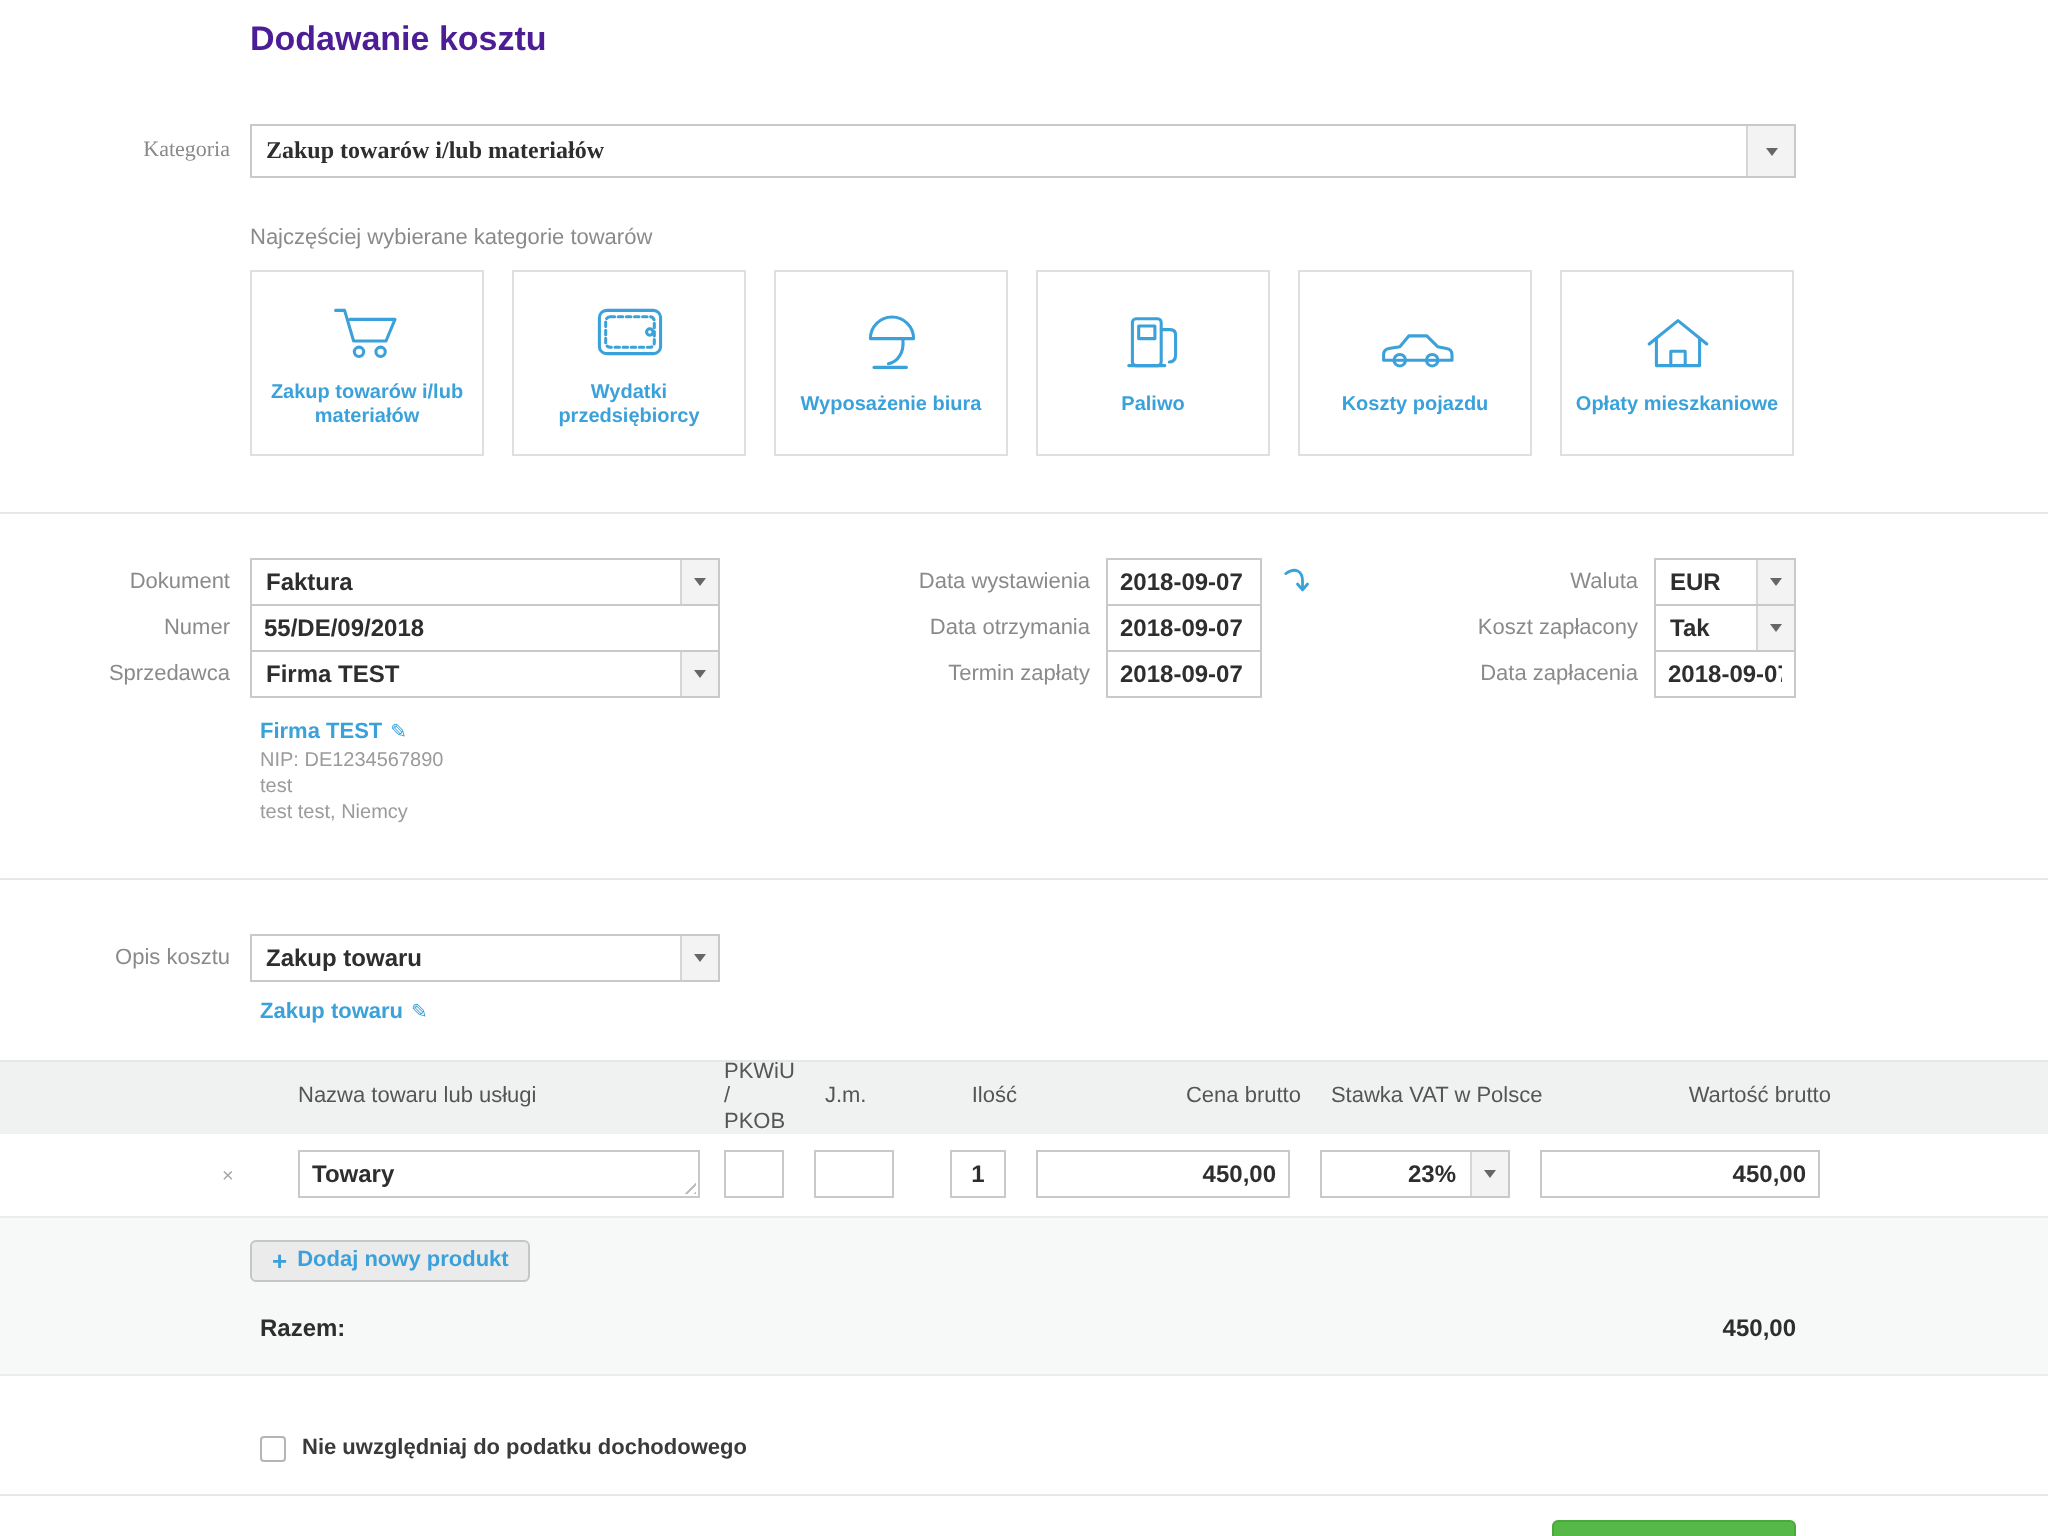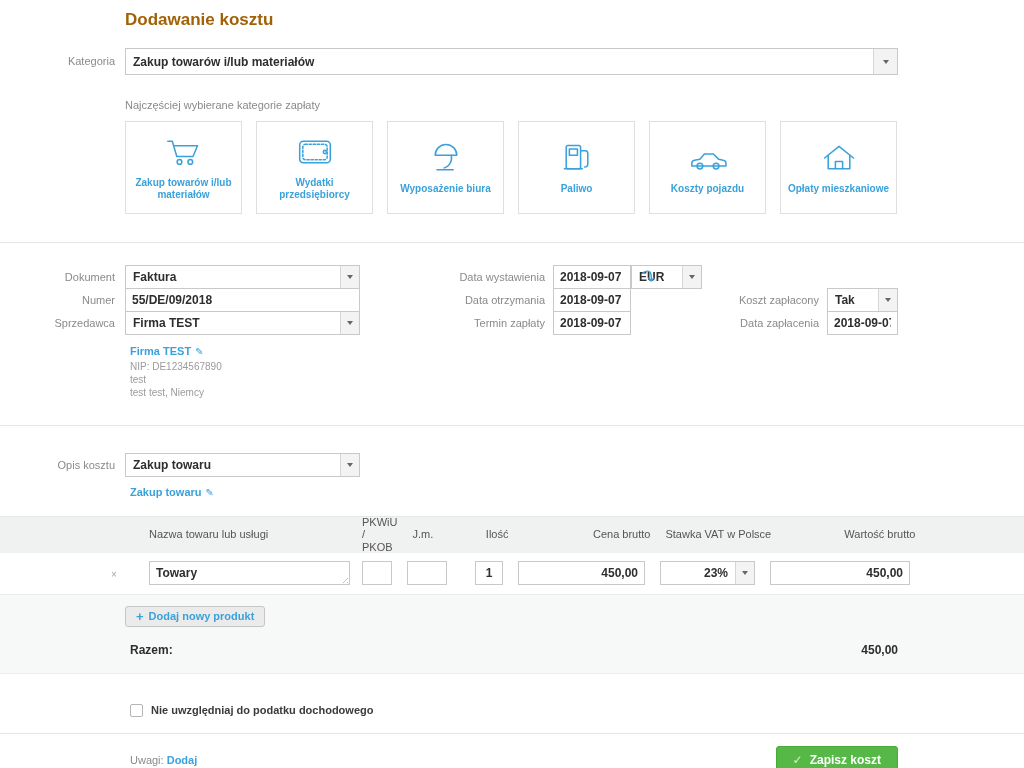--- a/index.html
+++ b/index.html
@@ -8,32 +8,32 @@
   }
   *{box-sizing:border-box;margin:0;padding:0;}
   html,body{background:#fff;}
   body{
     width:1024px;height:768px;overflow:hidden;
     font-family:"Liberation Sans","DejaVu Sans",sans-serif;
     font-size:12px;color:#333;
   }
   .page{width:1024px;height:768px;position:relative;}
   .gutter{width:125px;flex:0 0 125px;text-align:right;padding-right:10px;color:#8a8a8a;font-size:11px;}
-  h1{font-size:17px;font-weight:bold;color:#a16207;padding:10px 0 0 125px;}
+  h1{font-size:17px;font-weight:bold;color:#4c1d95;padding:10px 0 0 125px;}
 
   
   .select{display:flex;align-items:stretch;border:1px solid #c9c9c9;background:#fff;height:24px;cursor:pointer;}
   .select-value{flex:1;display:flex;align-items:center;padding:0 7px;font-weight:bold;color:#2e2e2e;white-space:nowrap;overflow:hidden;}
   .select-value.right{justify-content:flex-end;}
   .select-arrowbox{width:19px;flex:0 0 19px;border-left:1px solid #d6d6d6;background:#f3f3f3;display:flex;align-items:center;justify-content:center;}
   .tri{width:0;height:0;border-left:3.5px solid transparent;border-right:3.5px solid transparent;border-top:4px solid #666;}
   input.box{border:1px solid #c9c9c9;height:24px;padding:0 6px;font-weight:bold;font-size:12px;color:#2e2e2e;font-family:inherit;width:100%;}
 
   
-  .cat-row{display:flex;margin-top:18px;align-items:stretch;}
+  .cat-row{display:flex;margin-top:32px;align-items:stretch;font-family:Liberation Serif, serif;}
   .cat-row .gutter{line-height:27px;}
   .cat-select{height:27px;width:773px;}
   .cat-select .select-arrowbox{width:24px;flex:0 0 24px;}
   .cat-hint{display:flex;align-items:center;color:#9a9a9a;font-size:11px;padding-right:9px;white-space:nowrap;}
 
   .tiles-caption{margin:24px 0 10px 125px;color:#8a8a8a;font-size:11px;}
   .tiles{margin-left:125px;width:773px;display:flex;gap:14px;}
   .tile{width:117px;height:93px;border:1px solid #dfdfdf;background:#fff;display:flex;flex-direction:column;align-items:center;justify-content:center;gap:7px;cursor:pointer;}
   .tile svg{flex:0 0 auto;}
   .tile-label{color:var(--accent);font-size:10px;font-weight:bold;text-align:center;line-height:1.25;padding:0 6px;}
@@ -112,21 +112,21 @@
   <div class="cat-row">
     <div class="gutter">Kategoria</div>
     <div class="select cat-select">
       <span class="select-value">Zakup towarów i/lub materiałów</span>
       <span class="select-arrowbox">
           <i class="tri"></i>
         </span>
     </div>
   </div>
 
-  <div class="tiles-caption">Najczęściej wybierane kategorie zapłaty</div>
+  <div class="tiles-caption">Najczęściej wybierane kategorie towarów</div>
   <div class="tiles">
 
     <div class="tile">
       <svg viewBox="0 0 44 40" width="42" height="36">
         <g class="icon-stroke">
           <path d="M4 8 h5 l5 17 h18 l5 -12 H12"></path>
           <circle cx="17" cy="31" r="2.6"></circle>
           <circle cx="29" cy="31" r="2.6"></circle>
         </g>
       </svg>
@@ -210,20 +210,21 @@
         <input class="box" value="2018-09-07" style="">
         <span class="refresh">
           <svg viewBox="0 0 15 16" width="14" height="15">
             <g fill="none" stroke="#3ba1da" stroke-width="1.5" stroke-linecap="round" stroke-linejoin="round">
               <path d="M2 4 C7 0.5 11 2.5 11 8 v3.5"></path>
               <path d="M8.3 9.6 L11 12.8 L13.7 9.6"></path>
             </g>
           </svg>
         </span>
       </div>
+      <div class="rightlabel">Waluta</div>
       <div class="w71">
         <div class="select">
           <span class="select-value">EUR</span>
           <span class="select-arrowbox">
               <i class="tri"></i>
             </span>
         </div>
       </div>
     </div>
 

